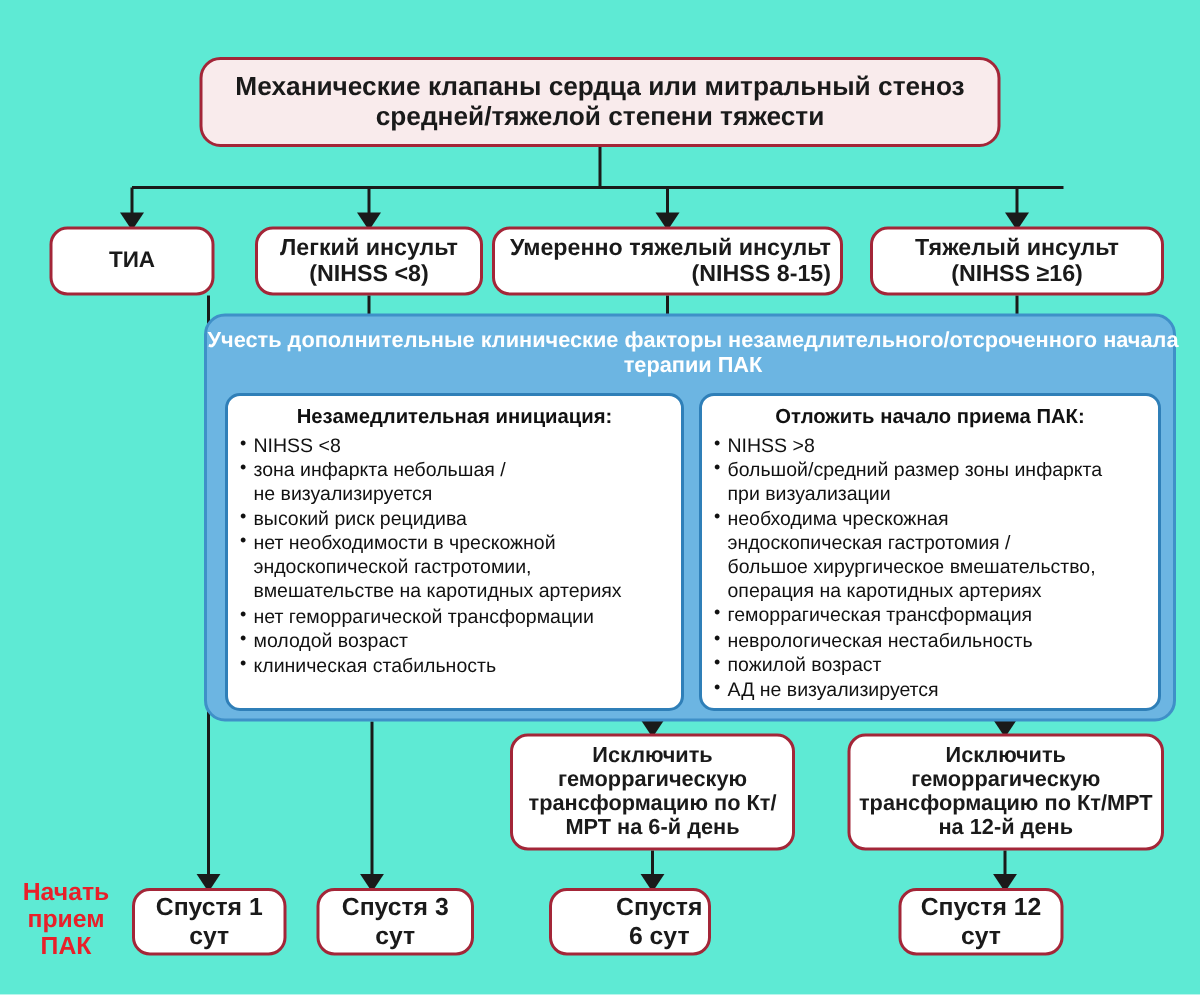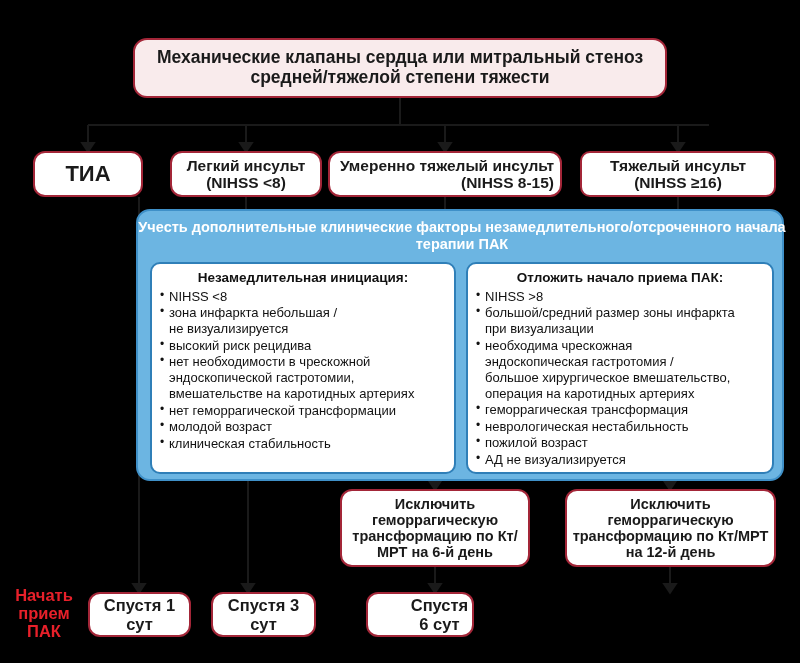--- a/index.html
+++ b/index.html
@@ -4,21 +4,21 @@
 <style>
   html, body {
     margin: 0;
     padding: 0;
     background: #ffffff;
   }
   #stage {
     position: relative;
     width: 800px;
     height: 663px;
-    background: #000000;
+    background: #5eead4;
     font-family: "Liberation Sans", sans-serif;
     overflow: hidden;
   }
   #edges {
     position: absolute;
     left: 0; top: 0;
     width: 800px; height: 663px;
     pointer-events: none;
   }
 
@@ -47,24 +47,24 @@
   #root-node {
     left: 133px; top: 38px;
     width: 534px; height: 60px;
     font-size: 17.5px;
     border-width: 2px;
     padding: 0 10px;
   }
 
   
   .sev { height: 46px; font-size: 15.5px; padding: 0 6px; }
-  #sev-0 { left: 33px;  top: 151px; width: 110px; font-size: 22px; text-align: right; }
+  #sev-0 { left: 33px;  top: 151px; width: 110px; font-size: 15px; text-align: right; }
   #sev-1 { left: 170px; top: 151px; width: 152px; }
   #sev-2 { left: 328px; top: 151px; width: 234px; text-align: right; }
-  #sev-3 { left: 580px; top: 151px; width: 196px; border-radius: 10px; }
+  #sev-3 { left: 580px; top: 151px; width: 196px; }
 
   
   #blue-panel {
     position: absolute;
     left: 136px; top: 209px;
     width: 648px; height: 272px;
     box-sizing: border-box;
     background: #6cb5e2;
     border: 2px solid #3f90c8;
     border-radius: 14px;
@@ -249,14 +249,17 @@
 
   <div class="node after" id="after-0">
     <span>Спустя 1 сут</span>
   </div>
   <div class="node after" id="after-1">
     <span>Спустя 3 сут</span>
   </div>
   <div class="node after" id="after-2">
     <span>Спустя 6 сут</span>
   </div>
+  <div class="node after" id="after-3">
+    <span>Спустя 12 сут</span>
+  </div>
 
 </div>
 
 </body></html>

